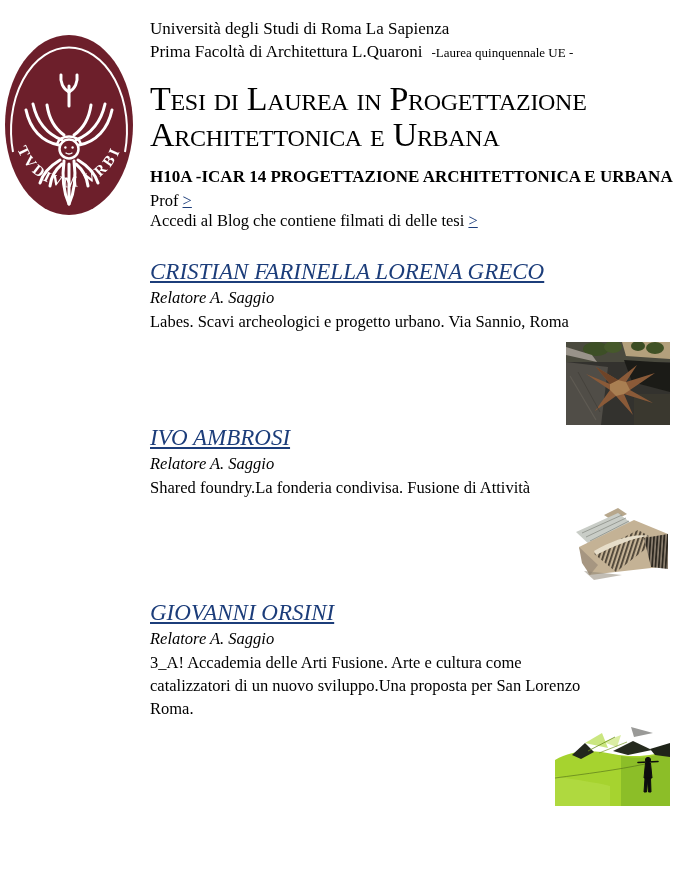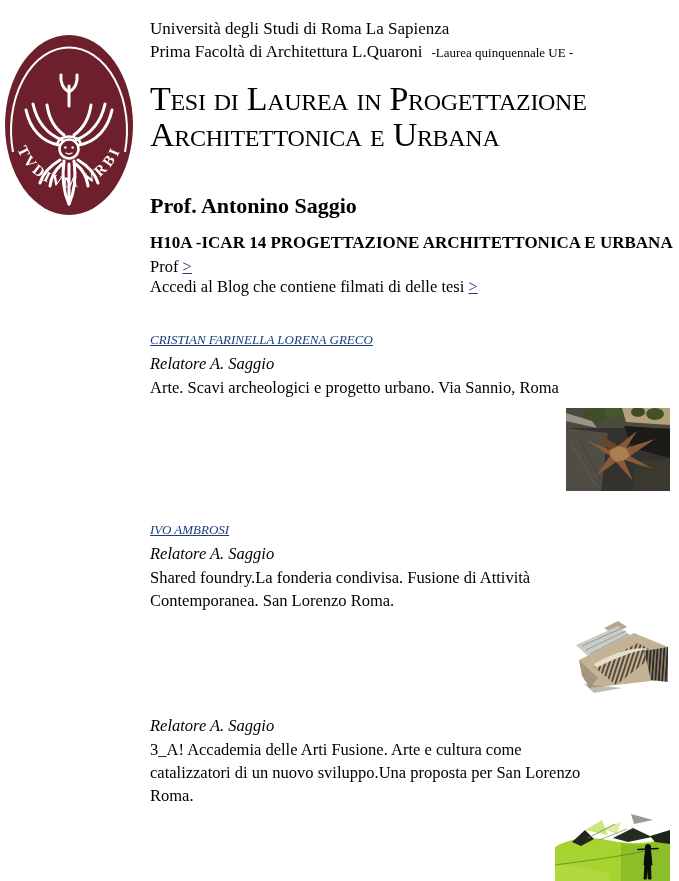--- a/index.html
+++ b/index.html
@@ -19,27 +19,27 @@
     margin:17px 0 0 0;
     font-size:34px;line-height:36px;font-weight:normal;
     font-variant:small-caps;letter-spacing:-0.3px;
   }
   .page-title span{display:block;}
   .prof{margin:40px 0 0 0;font-size:22px;line-height:26px;font-weight:bold;}
   .course{margin:14px 0 4px 0;font-size:17px;line-height:20px;font-weight:bold;}
   .nav-line{margin:0;font-size:16.5px;line-height:20px;}
   .link{color:#1c3d7a;text-decoration:underline;cursor:pointer;}
   .entry-name{
-    margin:0;font-size:13px;line-height:22px;
+    margin:0;font-size:23px;line-height:22px;
     font-style:italic;color:#1c3d7a;text-decoration:underline;cursor:pointer;
     display:inline-block;
   }
   .entry{margin:0;}
   .e1{margin-top:30px;}
-  .e2{margin-top:26px;}
+  .e2{margin-top:2px;}
   .e3{margin-top:17px;}
   .relatore{margin:2px 0 0 0;font-style:italic;font-size:16.5px;line-height:22px;}
   .desc{margin:1px 0 0 0;font-size:16.5px;line-height:23px;}
   .desc div{white-space:nowrap;}
   .thumbwrap{text-align:right;padding-right:9px;}
   .tw1{margin-top:9px;}
   .tw2{margin-top:6px;}
   .tw3{margin-top:0px;}
   .thumb{display:inline-block;vertical-align:top;}
 </style>
@@ -97,33 +97,32 @@
   <div class="content">
 
     <span class="uni-line">Università degli Studi di Roma La Sapienza</span>
     <span class="uni-line"><span>Prima Facoltà di Architettura L.Quaroni</span><span class="uni-small" style="margin-left:9px">-Laurea quinquennale UE -</span></span>
 
     <h1 class="page-title">
       <span>Tesi di Laurea in Progettazione</span>
       <span>Architettonica e Urbana</span>
     </h1>
 
-    <div class="prof">Prof. Antonino Saggio</div>
 
     <div class="course">H10A -ICAR 14 PROGETTAZIONE ARCHITETTONICA E URBANA</div>
 
     <div class="nav-line"><span>Prof </span><a class="link">&gt;</a></div>
 
     <div class="nav-line"><span>Accedi al Blog che contiene filmati di delle tesi </span><a class="link">&gt;</a></div>
 
     <div class="entry e1">
       <a class="entry-name">CRISTIAN FARINELLA LORENA GRECO</a>
       <div class="relatore">Relatore A. Saggio</div>
       <div class="desc">
-        <div>Arte. Scavi archeologici e progetto urbano. Via Sannio, Roma</div>
+        <div>Labes. Scavi archeologici e progetto urbano. Via Sannio, Roma</div>
       </div>
       <div class="thumbwrap tw1">
         <svg class="thumb" width="104" height="83" viewBox="0 0 104 83" aria-label="Aerial photo of archaeological excavation site with brown X-shaped structure">
           <rect width="104" height="83" fill="#33322e"></rect>
           <rect x="0" y="0" width="104" height="20" fill="#4a4a3e"></rect>
           <polygon points="56,0 104,0 104,17 60,14" fill="#b3a07c"></polygon>
           <ellipse cx="30" cy="7" rx="13" ry="7" fill="#3d4f26"></ellipse>
           <ellipse cx="47" cy="5" rx="9" ry="6" fill="#46592b"></ellipse>
           <ellipse cx="72" cy="4" rx="7" ry="5" fill="#3c4d24"></ellipse>
           <ellipse cx="89" cy="6" rx="9" ry="6" fill="#405226"></ellipse>
@@ -138,21 +137,20 @@
           <line x1="12" y1="30" x2="34" y2="70" stroke="#45423c" stroke-width="1"></line>
         </svg>
       </div>
     </div>
 
     <div class="entry e2">
       <a class="entry-name">IVO AMBROSI</a>
       <div class="relatore">Relatore A. Saggio</div>
       <div class="desc">
         <div>Shared foundry.La fonderia condivisa. Fusione di Attività</div>
-        <div>Contemporanea. San Lorenzo Roma.</div>
       </div>
       <div class="thumbwrap tw2">
         <svg class="thumb" width="110" height="80" viewBox="0 0 110 80" aria-label="3D render of beige foundry building model with ribbed louvered roof">
           <defs>
             <pattern id="ribs" width="4" height="4" patternUnits="userSpaceOnUse" patternTransform="rotate(18)">
               <rect width="4" height="4" fill="#c4b295"></rect>
               <rect width="1.8" height="4" fill="#4a4134"></rect>
             </pattern>
             <pattern id="ribs2" width="3.4" height="4" patternUnits="userSpaceOnUse" patternTransform="rotate(4)">
               <rect width="3.4" height="4" fill="#8d8070"></rect>
@@ -171,20 +169,21 @@
           <polygon points="33,48 78,25 97,35 56,67" fill="url(#ribs)"></polygon>
           <polygon points="84,33 108,29 108,64 91,62" fill="url(#ribs2)"></polygon>
           <path d="M34,46 C52,36 72,28 90,31 C74,32 52,42 36,50 Z" fill="#e6ddc9"></path>
           <polygon points="19,42 38,60 30,70 22,58" fill="#a69681"></polygon>
           <polygon points="24,66 62,70 34,75" fill="#8f8677" opacity="0.55"></polygon>
         </svg>
       </div>
     </div>
 
     <div class="entry e3">
+      <a class="entry-name">GIOVANNI ORSINI</a>
       <div class="relatore">Relatore A. Saggio</div>
       <div class="desc">
         <div>3_A! Accademia delle Arti Fusione. Arte e cultura come</div>
         <div>catalizzatori di un nuovo sviluppo.Una proposta per San Lorenzo</div>
         <div>Roma.</div>
       </div>
       <div class="thumbwrap tw3">
         <svg class="thumb" width="115" height="86" viewBox="0 0 115 86" aria-label="3D render of green terrain landscape with human silhouette">
           <rect width="115" height="86" fill="#ffffff"></rect>
           <path d="M0,40 C18,29 40,30 58,34 C80,38 100,36 115,29 L115,86 L0,86 Z" fill="#a6d32f"></path>

